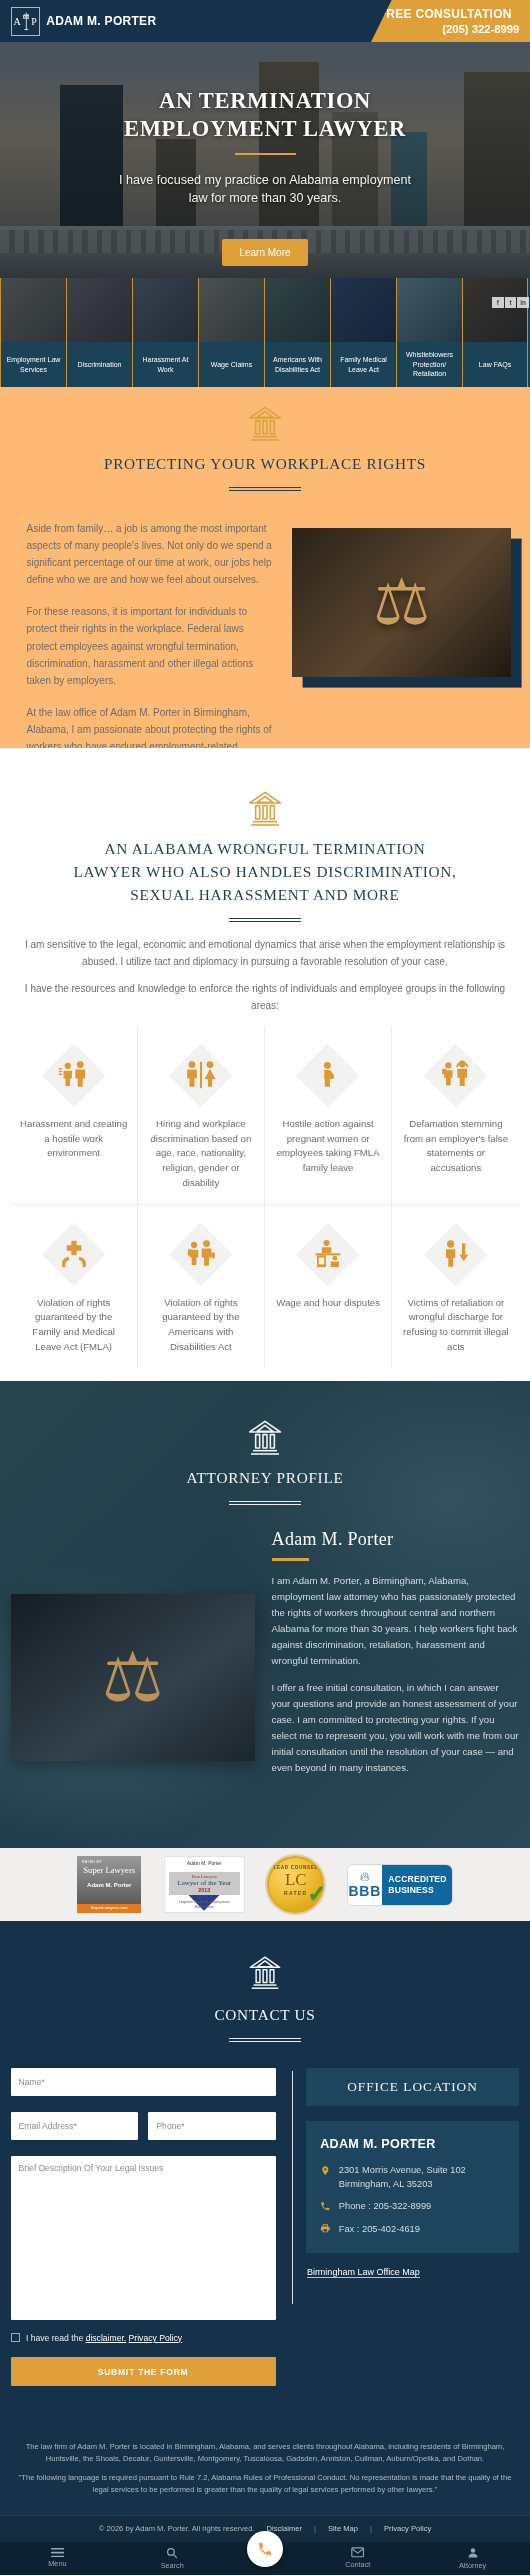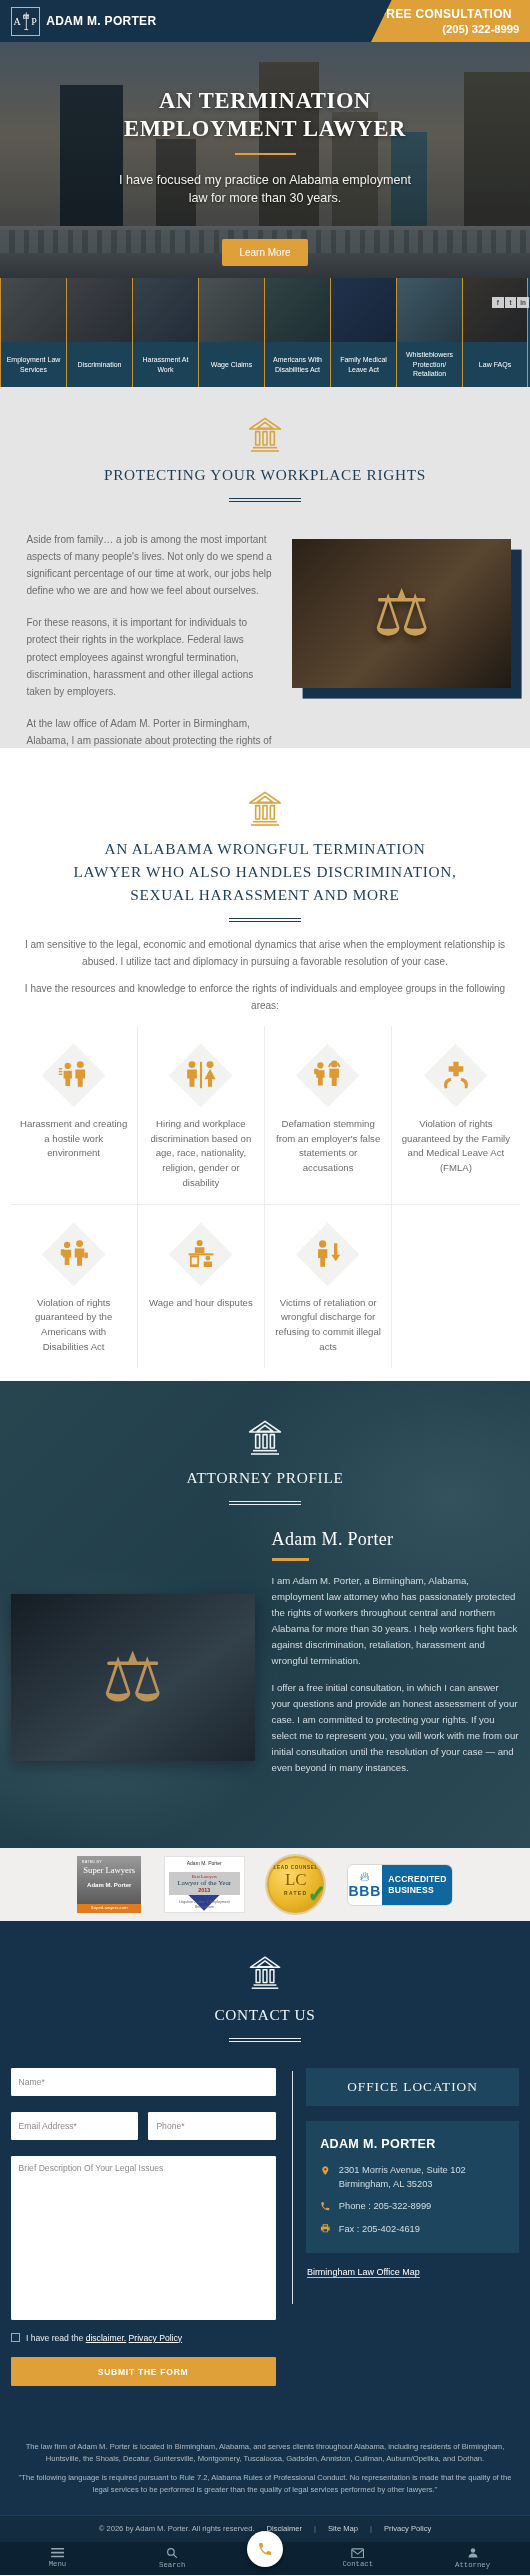--- a/index.html
+++ b/index.html
@@ -47,21 +47,21 @@
 
   
   .pillar-icon { display:block; margin:0 auto; color:#d9a43f; }
   .pillar-icon.white { color:#eef3f5; }
   .sec-title { text-align:center; font-family:"Liberation Serif",serif; color:#1d3d54; font-size:15.3px; letter-spacing:0.7px; font-weight:500; line-height:1.5; }
   .dbl-divider { width:72px; height:4px; border-top:0.7px solid #1d3d54; border-bottom:0.7px solid #1d3d54; margin:10.6px auto 0; }
   .dbl-divider.white { border-color:#e8eef1; }
   p.body-copy { color:#6d6d6d; font-size:10px; line-height:1.72; }
 
   
-  .rights { height:361px; background:#e5e5e5; overflow:hidden; padding-top:28px; }
+  .rights { height:361px; background:#fdba74; overflow:hidden; padding-top:17px; }
   .rights-cols { display:flex; padding:29px 10.6px 0 26.5px; gap:18.6px; }
   .rights-text { width:247px; }
   .rights-text p { margin-bottom:14.6px; }
   .rights-photo { width:219px; height:149px; margin-top:8px; background:linear-gradient(135deg,#2b2118,#5a4630 55%,#1f1812); box-shadow:10.6px 10.6px 0 0 #16324a; display:flex; align-items:center; justify-content:center; }
   .rights-photo span { font-size:64px; color:#c9a05a; font-family:"DejaVu Sans",sans-serif; text-shadow:0 2.7px 9.3px rgba(0,0,0,.6); }
 
   
   .terminate { height:633px; background:#fff; overflow:hidden; padding-top:41px; }
   .terminate .intro { max-width:491px; margin:14.6px auto 0; text-align:center; }
   .terminate .intro p { margin-bottom:9.3px; }
@@ -140,21 +140,21 @@
 
   
   .disclaimer-wrap { height:90px; background:#16324a; text-align:center; padding:16px 14.6px 0; overflow:hidden; }
   .disclaimer-wrap p { color:#aebac3; font-size:7.6px; line-height:1.6; margin-bottom:6.6px; }
   .copyright { height:26.5px; background:#132c3f; border-top:0.7px solid rgba(255,255,255,.08); display:flex; align-items:center; justify-content:center; gap:12px; color:#aebac3; font-size:7.6px; }
   .copyright a { color:#c9d4db; cursor:pointer; text-decoration:none; }
   .copyright .sep { color:#6f8391; }
 
   
   .bottombar { height:33px; background:#0c2233; display:flex; align-items:stretch; justify-content:space-around; position:relative; }
-  .bb-item { display:flex; flex-direction:column; align-items:center; justify-content:center; gap:2px; color:#93a7b4; font-size:7.3px; width:80px; cursor:pointer;font-family:Liberation Mono, monospace; }
+  .bb-item { display:flex; flex-direction:column; align-items:center; justify-content:center; gap:2px; color:#93a7b4; font-size:7.3px; width:80px; cursor:pointer; }
   .bb-item svg { display:block; }
   .bb-phone { width:36px; height:36px; border-radius:50%; background:#fff; margin-top:-10.6px; align-self:flex-start; display:flex; align-items:center; justify-content:center; box-shadow:0 2px 6.6px rgba(0,0,0,.45); cursor:pointer; }
 </style>
 </head>
 <body>
 
 <svg width="0" height="0" style="position:absolute">
   <defs>
     <g id="icon-courthouse" fill="none" stroke="currentColor" stroke-width="2.4" stroke-linejoin="round">
       <path d="M30 5 L53 21 H7 Z"></path>
@@ -308,20 +308,30 @@
               <path d="M4 14h14v13h-3.4v12H7.4V27H4z"></path>
           <rect x="22.5" y="3" width="3" height="38"></rect>
           <circle cx="37" cy="7" r="5"></circle>
               <path d="M37 13l8 15h-5v11h-6V28h-5z"></path>
             </svg>
           </div>
         <p>Hiring and workplace discrimination based on age, race, nationality, religion, gender or disability</p>
       </div>
       <div class="card">
         <div class="card-icon">
+            <svg width="30.5" height="30.5" viewBox="0 0 48 44" fill="#dd9933">
+          <circle cx="23" cy="7" r="5.5"></circle>
+              <path d="M18 14h8c5 2.5 7.5 8 5.5 12.5H27v14h-8V28h-1z"></path>
+              <circle cx="29" cy="24" r="4.5"></circle>
+            </svg>
+          </div>
+        <p>Hostile action against pregnant women or employees taking FMLA family leave</p>
+      </div>
+      <div class="card">
+        <div class="card-icon">
             <svg width="34" height="30.5" viewBox="0 0 48 44" fill="#dd9933">
           <circle cx="13" cy="8" r="4.5"></circle>
               <path d="M7 15h12v11h-2.6v11H9.6V26H7z"></path>
               <rect x="4" y="13" width="6" height="8" rx="1"></rect>
           <circle cx="33" cy="6" r="5"></circle>
               <path d="M27 4l-3 6 2 1 3-5zM39 4l3 6-2 1-3-5z"></path>
               <path d="M26 13h14v13h-3.4v12h-7.2V26H26z"></path>
             </svg>
           </div>
         <p>Defamation stemming from an employer's false statements or accusations</p>

